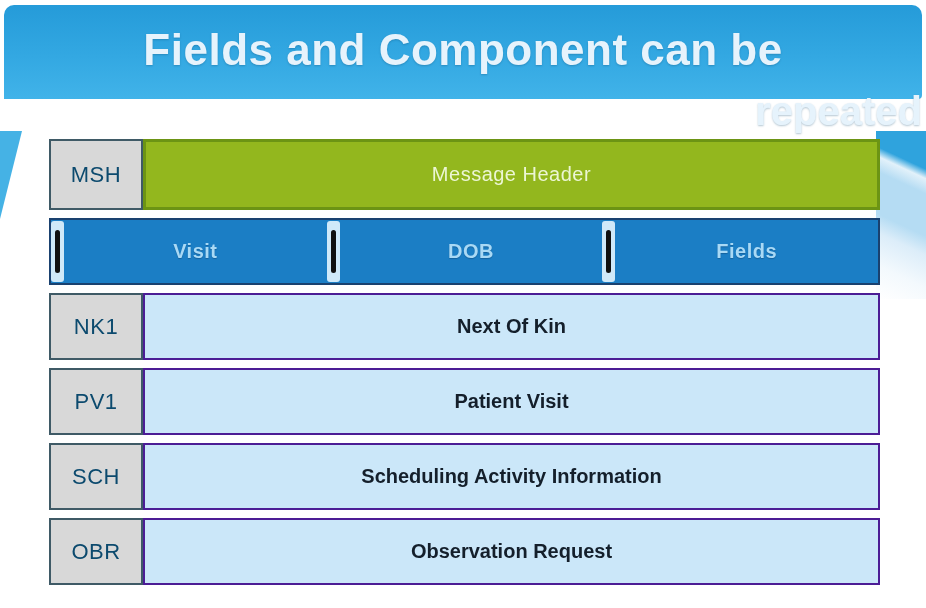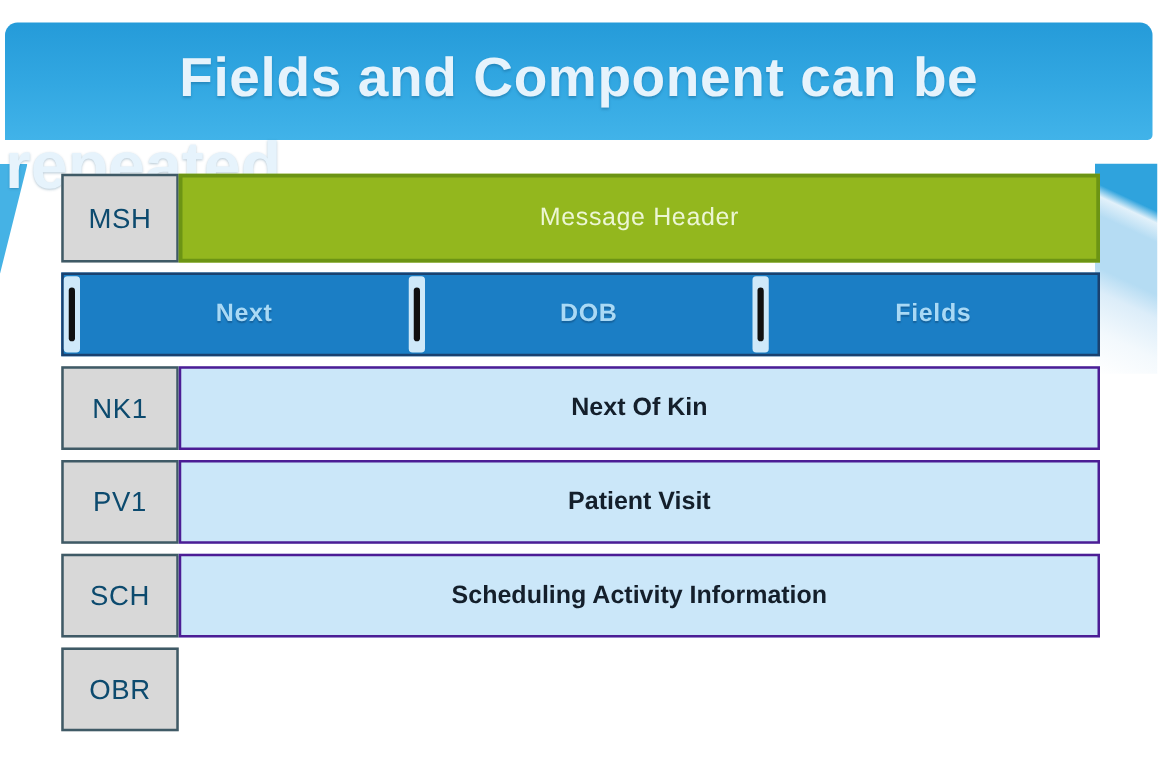--- a/index.html
+++ b/index.html
@@ -4,33 +4,33 @@
 <style>
   html, body { margin:0; padding:0; }
   body {
     width:926px; height:608px; position:relative; overflow:hidden;
     background:#ffffff;
     font-family:"Liberation Sans", sans-serif;
   }
 
   
   .band {
-    position:absolute; left:4px; top:18px; width:918px; height:94px;
+    position:absolute; left:4px; top:5px; width:918px; height:94px;
     background:linear-gradient(180deg, #259bd9 0%, #33a8e2 55%, #41b3e9 100%);
     border-radius:10px 10px 4px 0;
   }
   .title-line1 {
     position:absolute; top:20px; left:0; width:100%; text-align:center;
     font-size:44px; font-weight:600; color:#e6f3fc;
     text-shadow:0 1px 2px rgba(10,70,110,.30);
     letter-spacing:.5px;
   }
   .title-line2 {
-    position:absolute; top:84px; left:0; width:100%; text-align:left;
-    font-size:53px; font-weight:600; color:#e6f3fc;
+    position:absolute; top:84px; left:0; width:100%; text-align:right;
+    font-size:40px; font-weight:600; color:#e6f3fc;
     text-shadow:0 1px 2px rgba(10,70,110,.30);
     z-index:2;
   }
   .title-ghost {
     position:absolute; top:92px; left:0; width:100%; text-align:center;
     font-size:41px; font-weight:600; color:#ffffff; opacity:.16;
     letter-spacing:7px; z-index:1;
   }
 
   
@@ -108,21 +108,21 @@
 <div class="rows" id="rows">
     <div class="row">
       <div class="code-box">MSH</div>
       <div class="bar green">Message Header</div>
     </div>
     <div class="row">
       <div class="bar fields">
         <div class="sep">
           <div class="pipe"></div>
         </div>
-        <div class="field">Next</div>
+        <div class="field">Visit</div>
         <div class="sep">
           <div class="pipe"></div>
         </div>
         <div class="field">DOB</div>
         <div class="sep">
           <div class="pipe"></div>
         </div>
         <div class="field">Fields</div>
       </div>
     </div>
@@ -133,14 +133,15 @@
     <div class="row">
       <div class="code-box">PV1</div>
       <div class="bar light">Patient Visit</div>
     </div>
     <div class="row">
       <div class="code-box">SCH</div>
       <div class="bar light">Scheduling Activity Information</div>
     </div>
     <div class="row">
       <div class="code-box">OBR</div>
+      <div class="bar light">Observation Request</div>
     </div>
   </div>
 
 </body></html>

